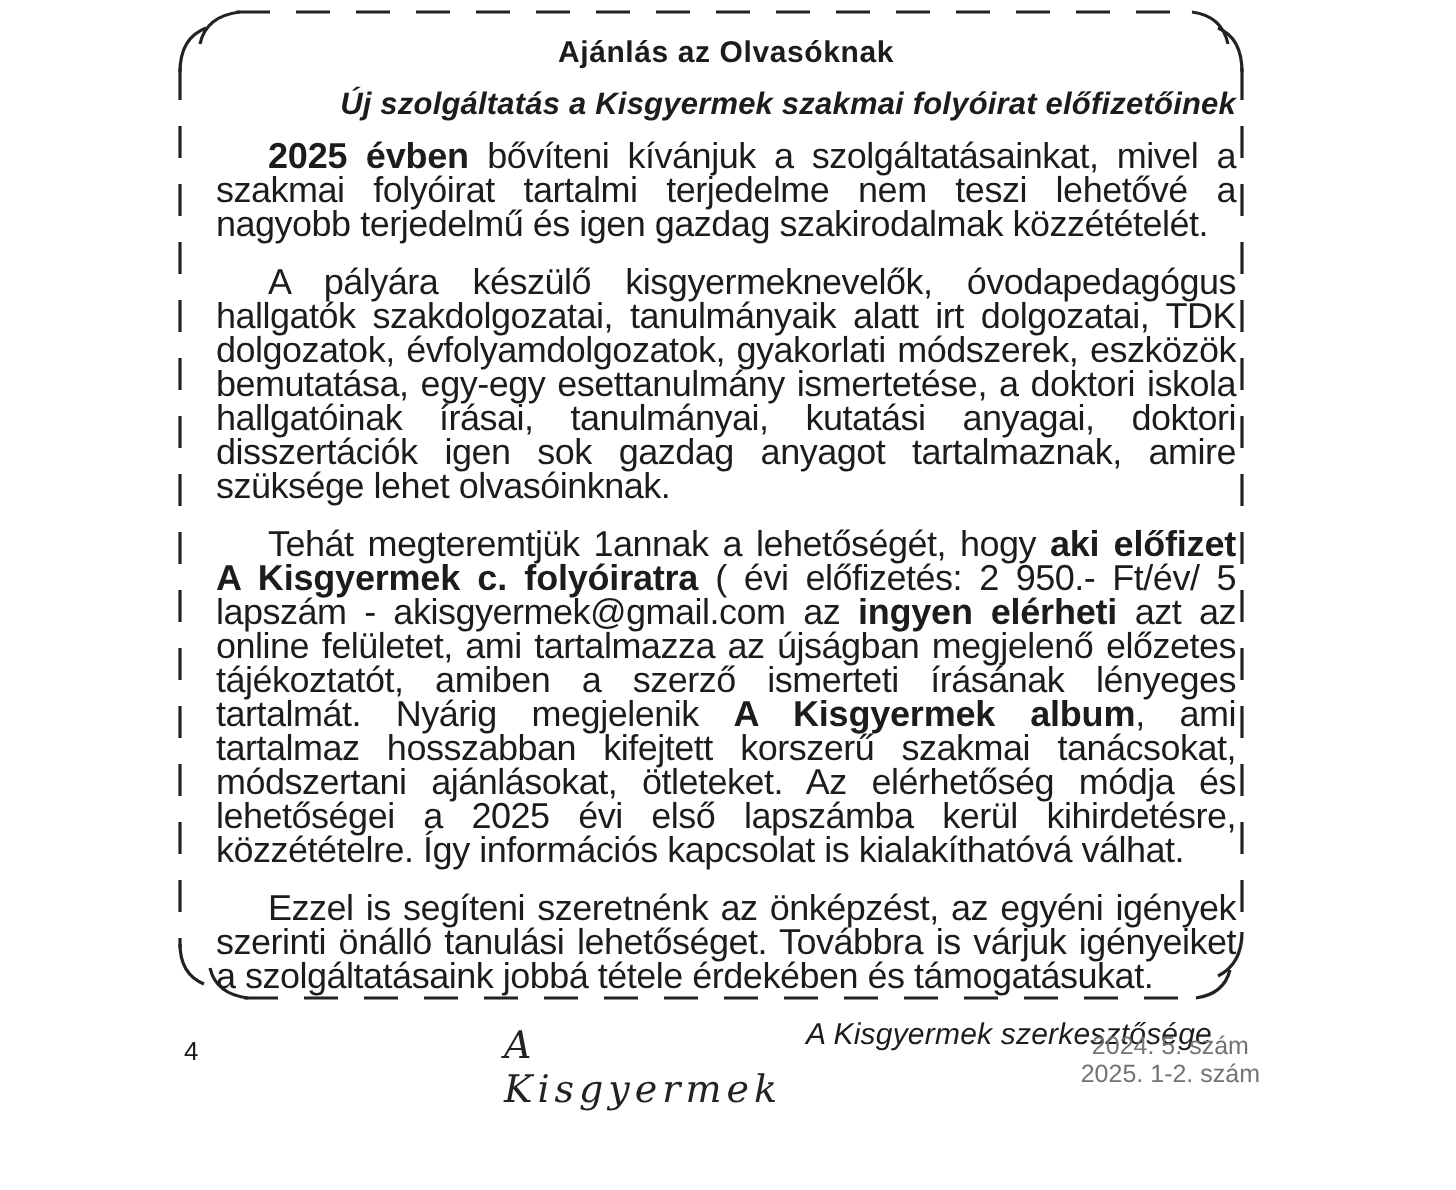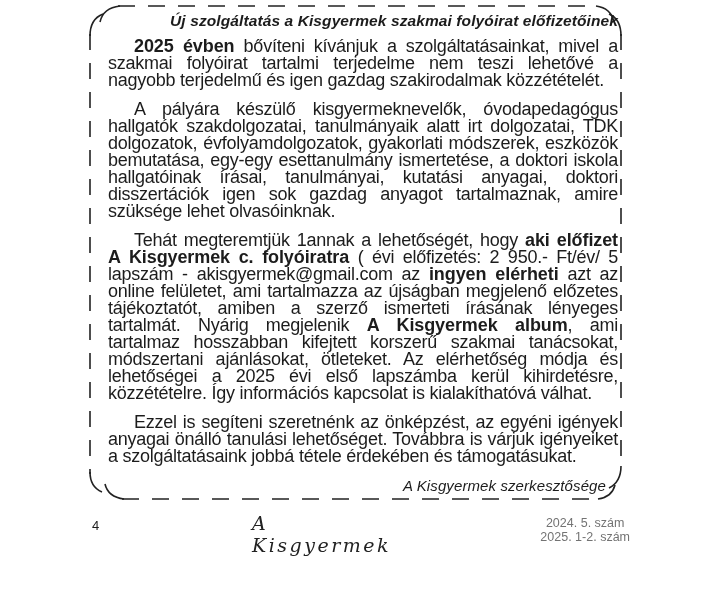--- a/index.html
+++ b/index.html
@@ -115,26 +115,27 @@
       <path d="M 512 499 Q 526 497 529 485"></path>
 
       <path d="M 4 36 Q 4 19 17 14"></path>
       <path d="M 4 472 Q 4 487 16 492"></path>
 
       <path d="M 535 36 Q 535 19 523 14"></path>
       <path d="M 535 466 Q 535 482 523 488"></path>
     </svg>
 
     <div class="content">
+      <h1 class="title">Ajánlás az Olvasóknak</h1>
       <h2 class="subtitle">Új szolgáltatás a Kisgyermek szakmai folyóirat előfizetőinek</h2>
       <div class="bodytext">
           <p><b>2025 évben</b><span> bővíteni kívánjuk a szolgáltatásainkat, mivel a szakmai folyóirat tartalmi terjedelme nem teszi lehetővé a nagyobb terjedelmű és igen gazdag szakirodalmak közzétételét.</span></p>
           <p><span>A pályára készülő kisgyermeknevelők, óvodapedagógus hallgatók szakdolgozatai, tanulmányaik alatt irt dolgozatai, TDK dolgozatok, évfolyamdolgozatok, gyakorlati módszerek, eszközök bemutatása, egy-egy esettanulmány ismertetése, a doktori iskola hallgatóinak írásai, tanulmányai, kutatási anyagai, doktori disszertációk igen sok gazdag anyagot tartalmaznak, amire szüksége lehet olvasóinknak.</span></p>
           <p><span>Tehát megteremtjük 1annak a lehetőségét, hogy </span><b>aki előfizet A Kisgyermek c. folyóiratra</b><span> ( évi előfizetés: 2 950.- Ft/év/ 5 lapszám - akisgyermek@gmail.com az </span><b>ingyen elérheti</b><span> azt az online felületet, ami tartalmazza az újságban megjelenő előzetes tájékoztatót, amiben a szerző ismerteti írásának lényeges tartalmát. Nyárig megjelenik </span><b>A Kisgyermek album</b><span>, ami tartalmaz hosszabban kifejtett korszerű szakmai tanácsokat, módszertani ajánlásokat, ötleteket. Az elérhetőség módja és lehetőségei a 2025 évi első lapszámba kerül kihirdetésre, közzétételre. Így információs kapcsolat is kialakíthatóvá válhat.</span></p>
-          <p><span>Ezzel is segíteni szeretnénk az önképzést, az egyéni igények anyagai önálló tanulási lehetőséget. Továbbra is várjuk igényeiket a szolgáltatásaink jobbá tétele érdekében és támogatásukat.</span></p>
+          <p><span>Ezzel is segíteni szeretnénk az önképzést, az egyéni igények szerinti önálló tanulási lehetőséget. Továbbra is várjuk igényeiket a szolgáltatásaink jobbá tétele érdekében és támogatásukat.</span></p>
         </div>
       <div class="signature">A Kisgyermek szerkesztősége</div>
     </div>
   </div>
 
   <div class="footer">
     <span class="page-number">4</span>
     <span class="journal-name">A Kisgyermek</span>
     <div class="issues">
       <div>2024. 5. szám</div>

